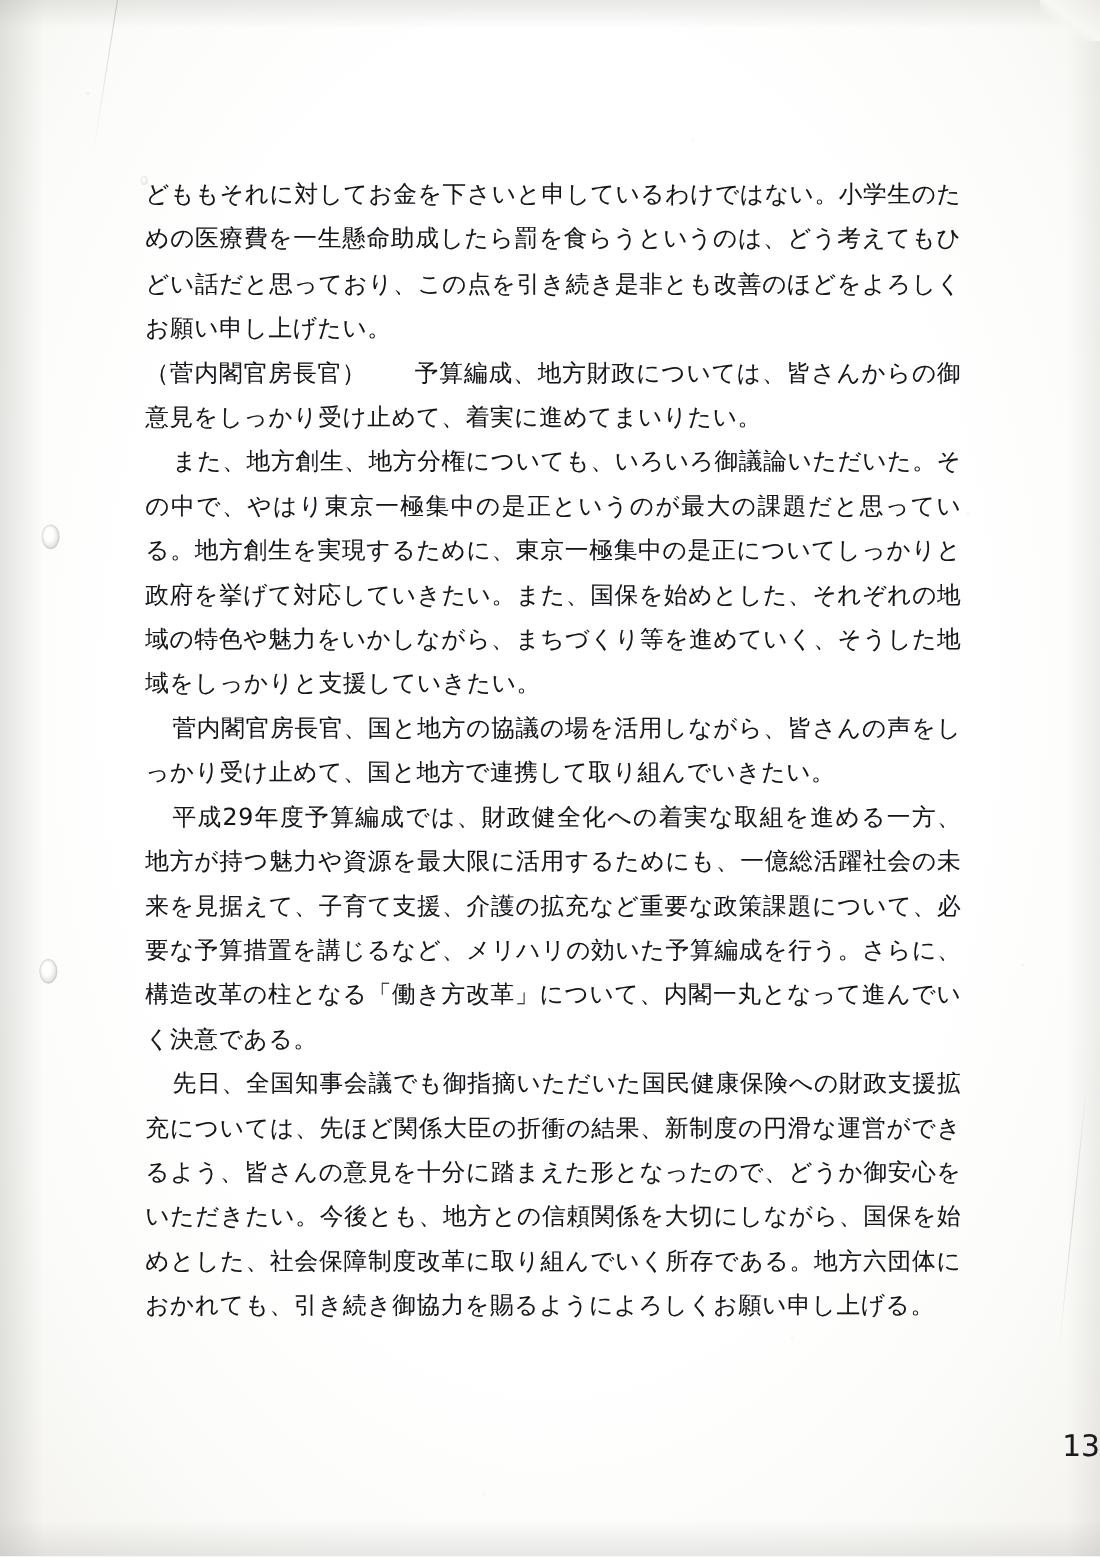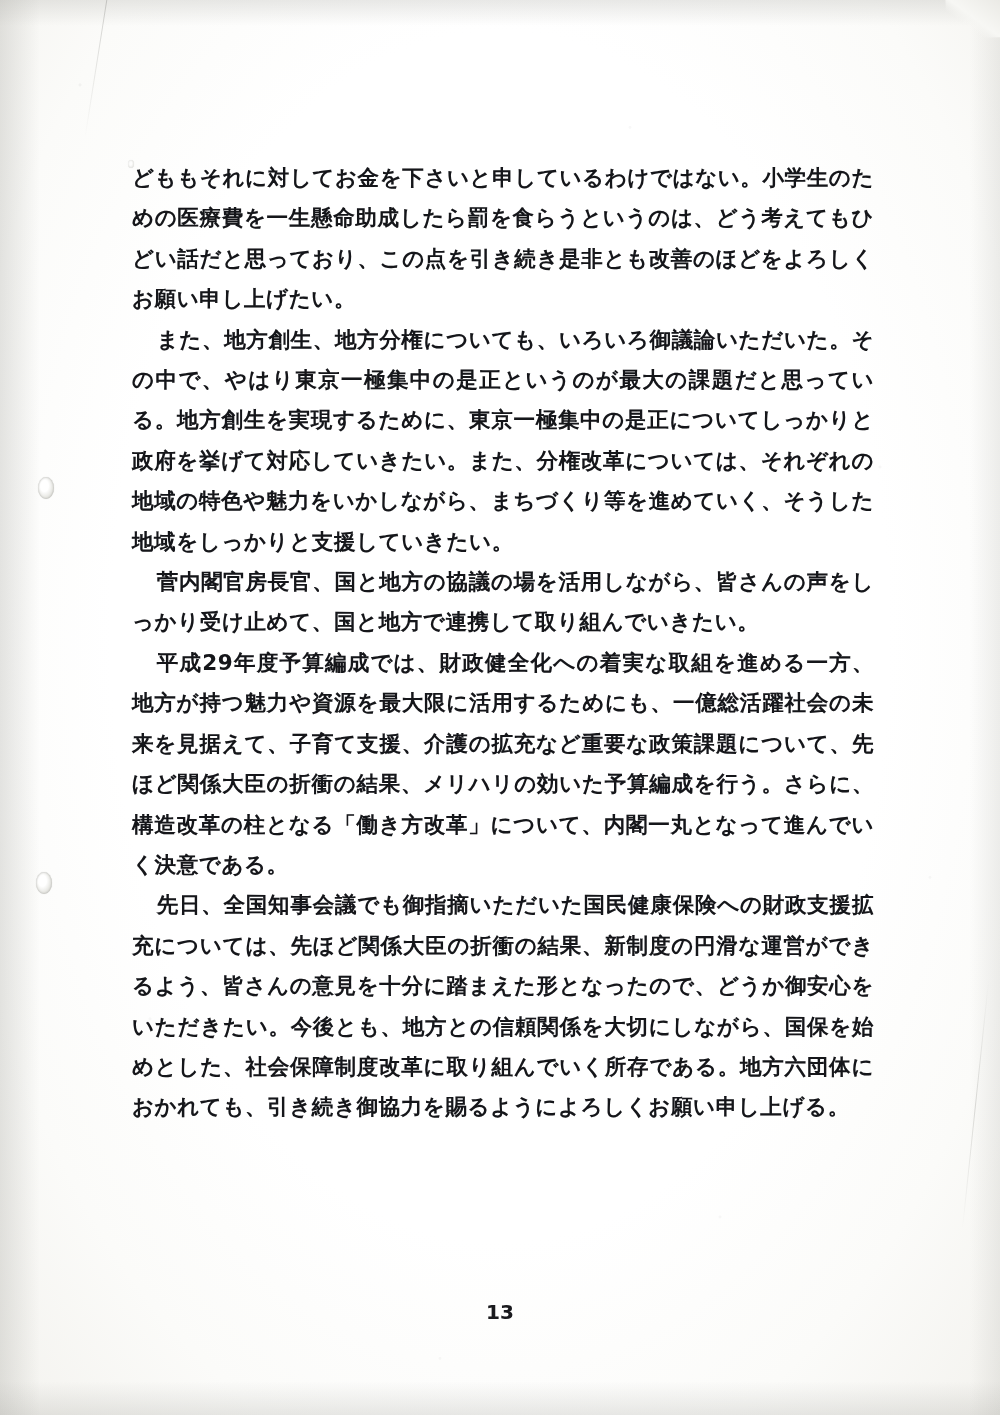--- a/index.html
+++ b/index.html
@@ -14,21 +14,20 @@
     position: relative;
     overflow: hidden;
   }
 
   
   .page {
     position: absolute;
     inset: 0;
     background:
       radial-gradient(ellipse at 50% 45%, #ffffff 55%, #fbfbf9 78%, #f3f2ee 100%);
-    font-weight: bold;
   }
   .paper-noise {
     position: absolute;
     inset: 0;
     pointer-events: none;
     background:
       radial-gradient(circle at 8% 6%, rgba(0,0,0,0.045) 0 1px, transparent 2px),
       radial-gradient(circle at 27% 18%, rgba(0,0,0,0.035) 0 1px, transparent 2px),
       radial-gradient(circle at 63% 9%, rgba(0,0,0,0.03) 0 1px, transparent 2px),
       radial-gradient(circle at 88% 33%, rgba(0,0,0,0.035) 0 1px, transparent 2px),
@@ -110,22 +109,22 @@
   }
   .doc p.speaker {
     text-indent: 0;
   }
   .spk-gap { letter-spacing: 0; }
 
   .page-number {
     position: absolute;
     left: 0; right: 0;
     top: 1300px;
-    text-align: center;
-    font-size: 20px;
+    text-align: right;
+    font-size: 27px;
     color: #1a1a1e;
     font-family: "DejaVu Sans", sans-serif;
   }
 
   
   .doc, .page-number {
     text-shadow: 0 0 0.6px rgba(40,40,45,0.25);
   }
 </style>
 </head>
@@ -139,21 +138,22 @@
   <div class="edge-bottom"></div>
   <div class="fold-corner"></div>
   <div class="crease-a"></div>
   <div class="crease-b"></div>
   <div class="punch p1"></div>
   <div class="punch p2"></div>
   <div class="punch p3"></div>
 
   <div class="doc">
     <p class="continuation">どももそれに対してお金を下さいと申しているわけではない。小学生のための医療費を一生懸命助成したら罰を食らうというのは、どう考えてもひどい話だと思っており、この点を引き続き是非とも改善のほどをよろしくお願い申し上げたい。</p>
-    <p class="indent">また、地方創生、地方分権についても、いろいろ御議論いただいた。その中で、やはり東京一極集中の是正というのが最大の課題だと思っている。地方創生を実現するために、東京一極集中の是正についてしっかりと政府を挙げて対応していきたい。また、分権改革については、それぞれの地域の特色や魅力をいかしながら、まちづくり等を進めていく、そうした地域をしっかりと支援していきたい。</p>
+    <p class="speaker"><span>（菅内閣官房長官）</span><span class="spk-gap">　　</span><span>予算編成、地方財政については、皆さんからの御意見をしっかり受け止めて、着実に進めてまいりたい。</span></p>
+    <p class="indent">また、地方創生、地方分権についても、いろいろ御議論いただいた。その中で、やはり東京一極集中の是正というのが最大の課題だと思っている。地方創生を実現するために、東京一極集中の是正についてしっかりと政府を挙げて対応していきたい。また、国保を始めとした、それぞれの地域の特色や魅力をいかしながら、まちづくり等を進めていく、そうした地域をしっかりと支援していきたい。</p>
     <p class="indent">菅内閣官房長官、国と地方の協議の場を活用しながら、皆さんの声をしっかり受け止めて、国と地方で連携して取り組んでいきたい。</p>
-    <p class="indent">平成29年度予算編成では、財政健全化への着実な取組を進める一方、地方が持つ魅力や資源を最大限に活用するためにも、一億総活躍社会の未来を見据えて、子育て支援、介護の拡充など重要な政策課題について、先ほど関係大臣の折衝の結果、メリハリの効いた予算編成を行う。さらに、構造改革の柱となる「働き方改革」について、内閣一丸となって進んでいく決意である。</p>
+    <p class="indent">平成29年度予算編成では、財政健全化への着実な取組を進める一方、地方が持つ魅力や資源を最大限に活用するためにも、一億総活躍社会の未来を見据えて、子育て支援、介護の拡充など重要な政策課題について、必要な予算措置を講じるなど、メリハリの効いた予算編成を行う。さらに、構造改革の柱となる「働き方改革」について、内閣一丸となって進んでいく決意である。</p>
     <p class="indent">先日、全国知事会議でも御指摘いただいた国民健康保険への財政支援拡充については、先ほど関係大臣の折衝の結果、新制度の円滑な運営ができるよう、皆さんの意見を十分に踏まえた形となったので、どうか御安心をいただきたい。今後とも、地方との信頼関係を大切にしながら、国保を始めとした、社会保障制度改革に取り組んでいく所存である。地方六団体におかれても、引き続き御協力を賜るようによろしくお願い申し上げる。</p>
 
   </div>
 
   <div class="page-number">13</div>
 </div>
 
 </body></html>

